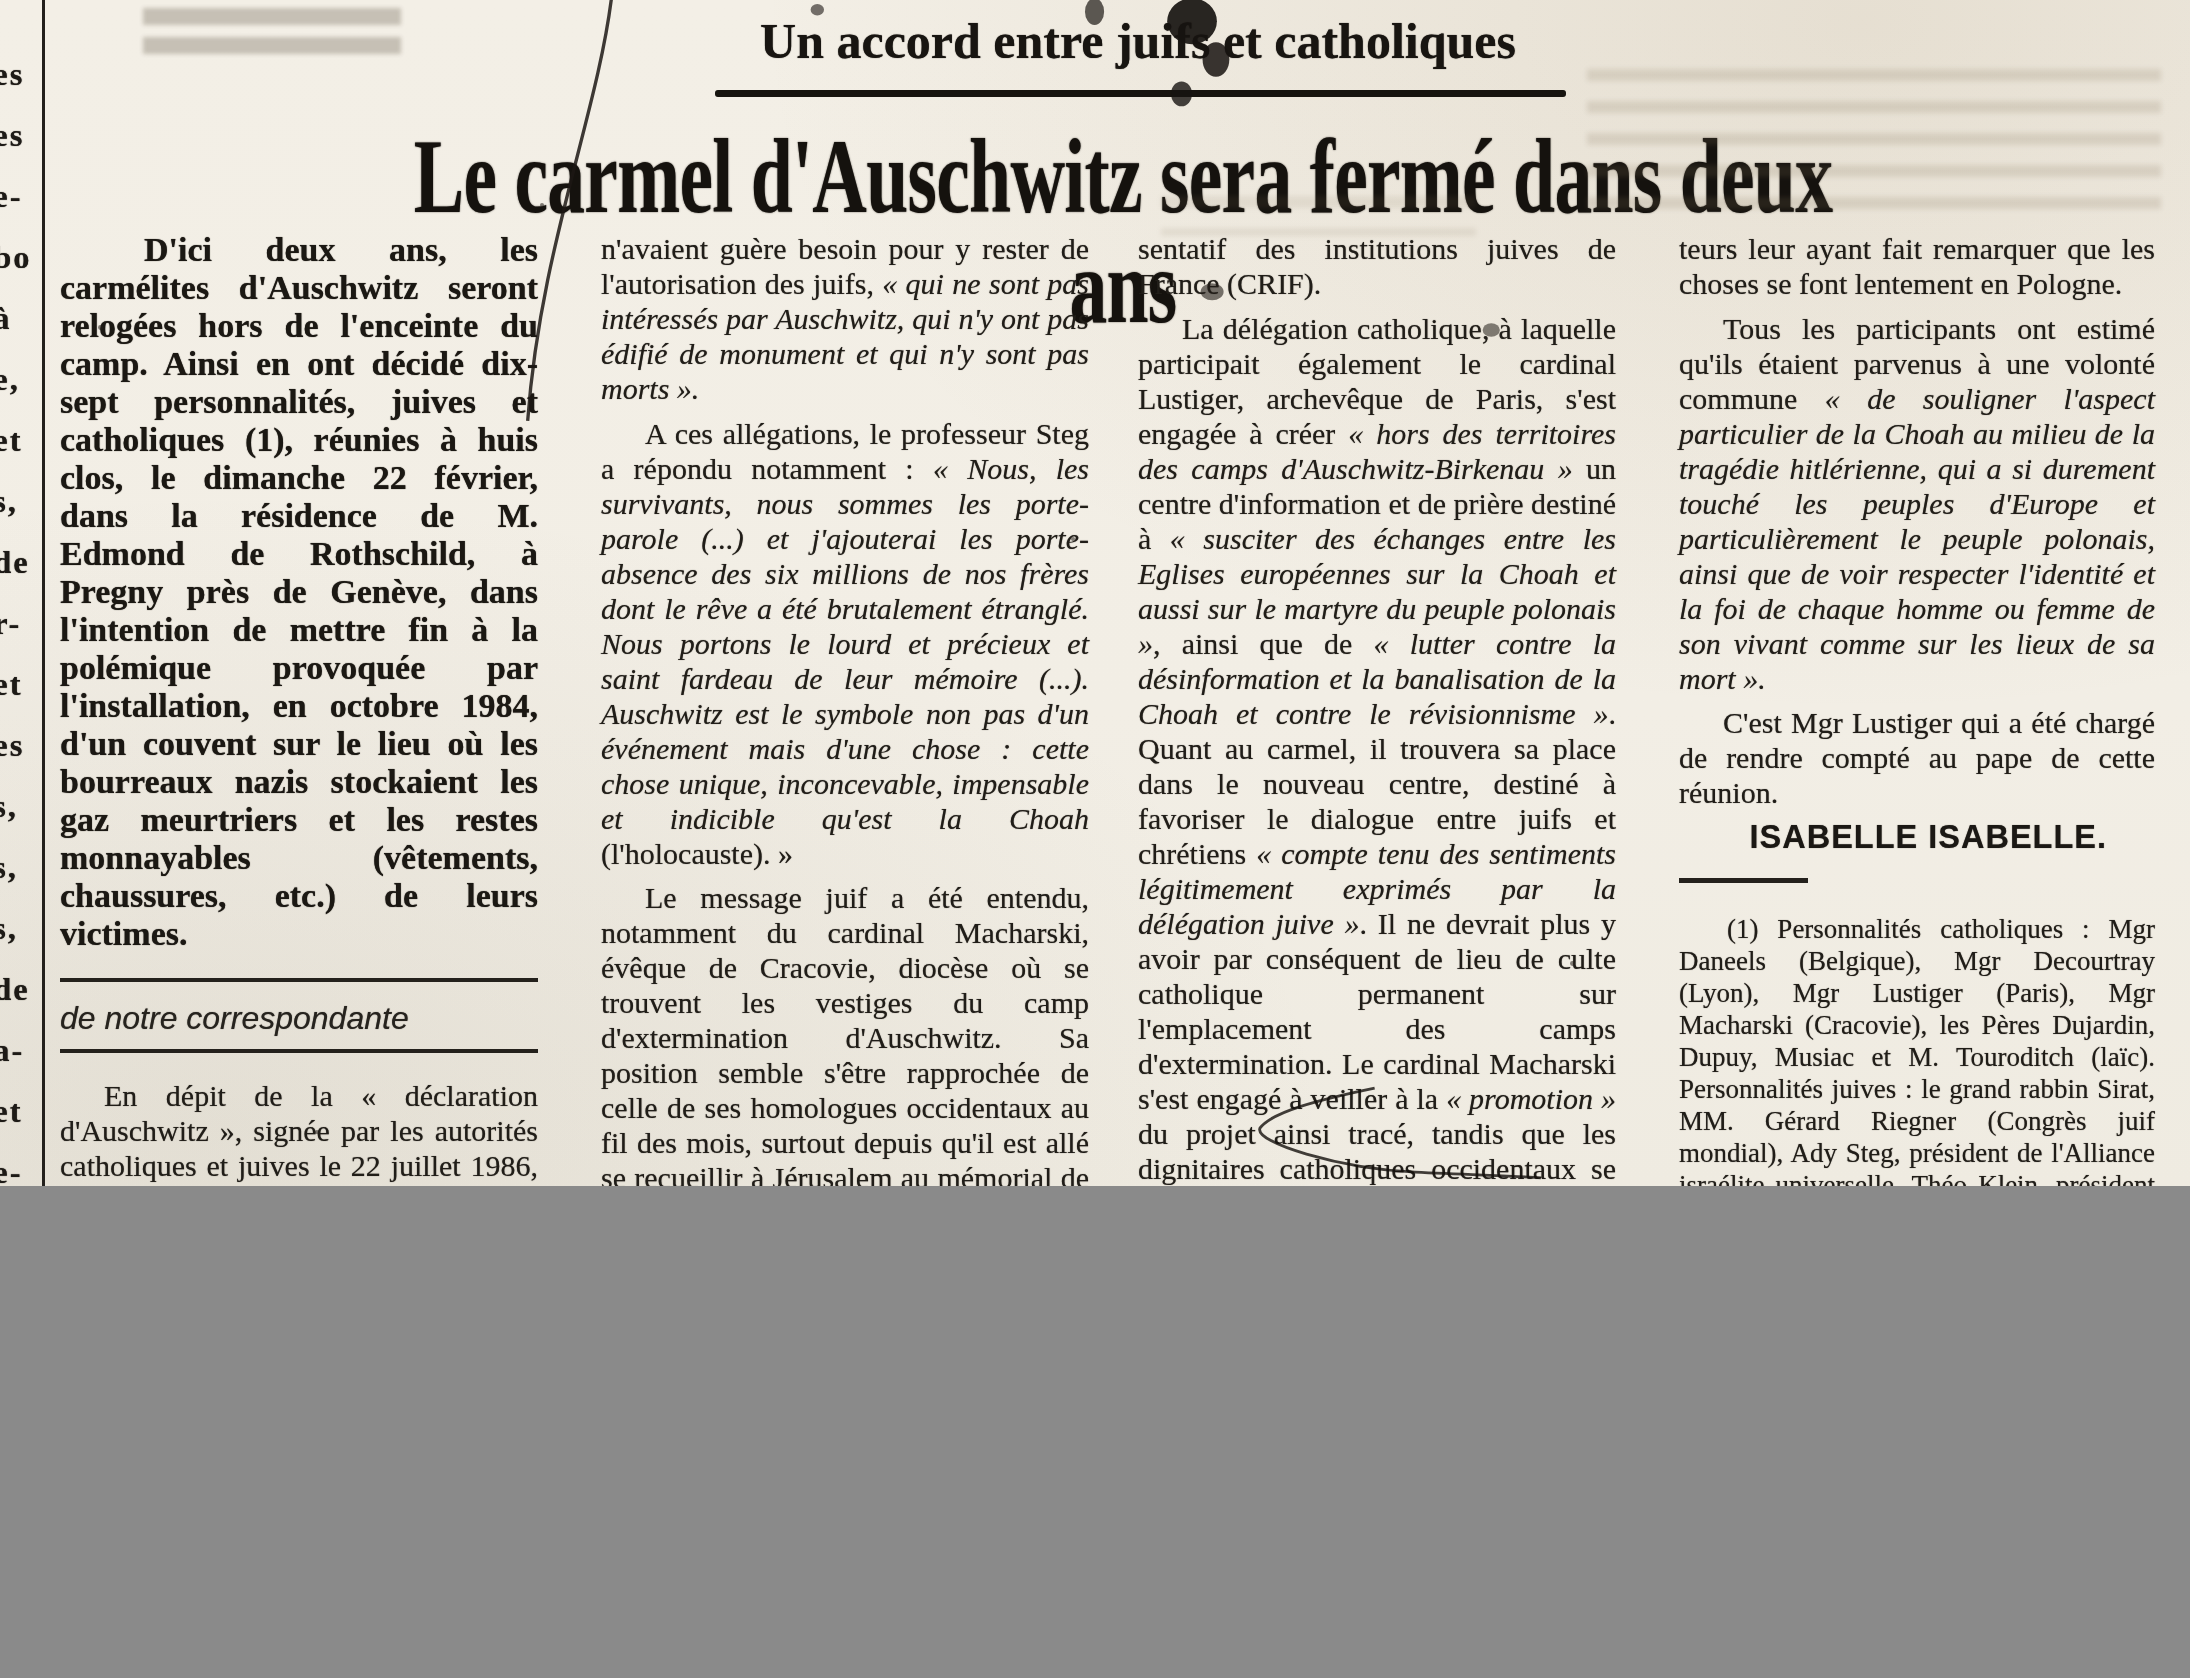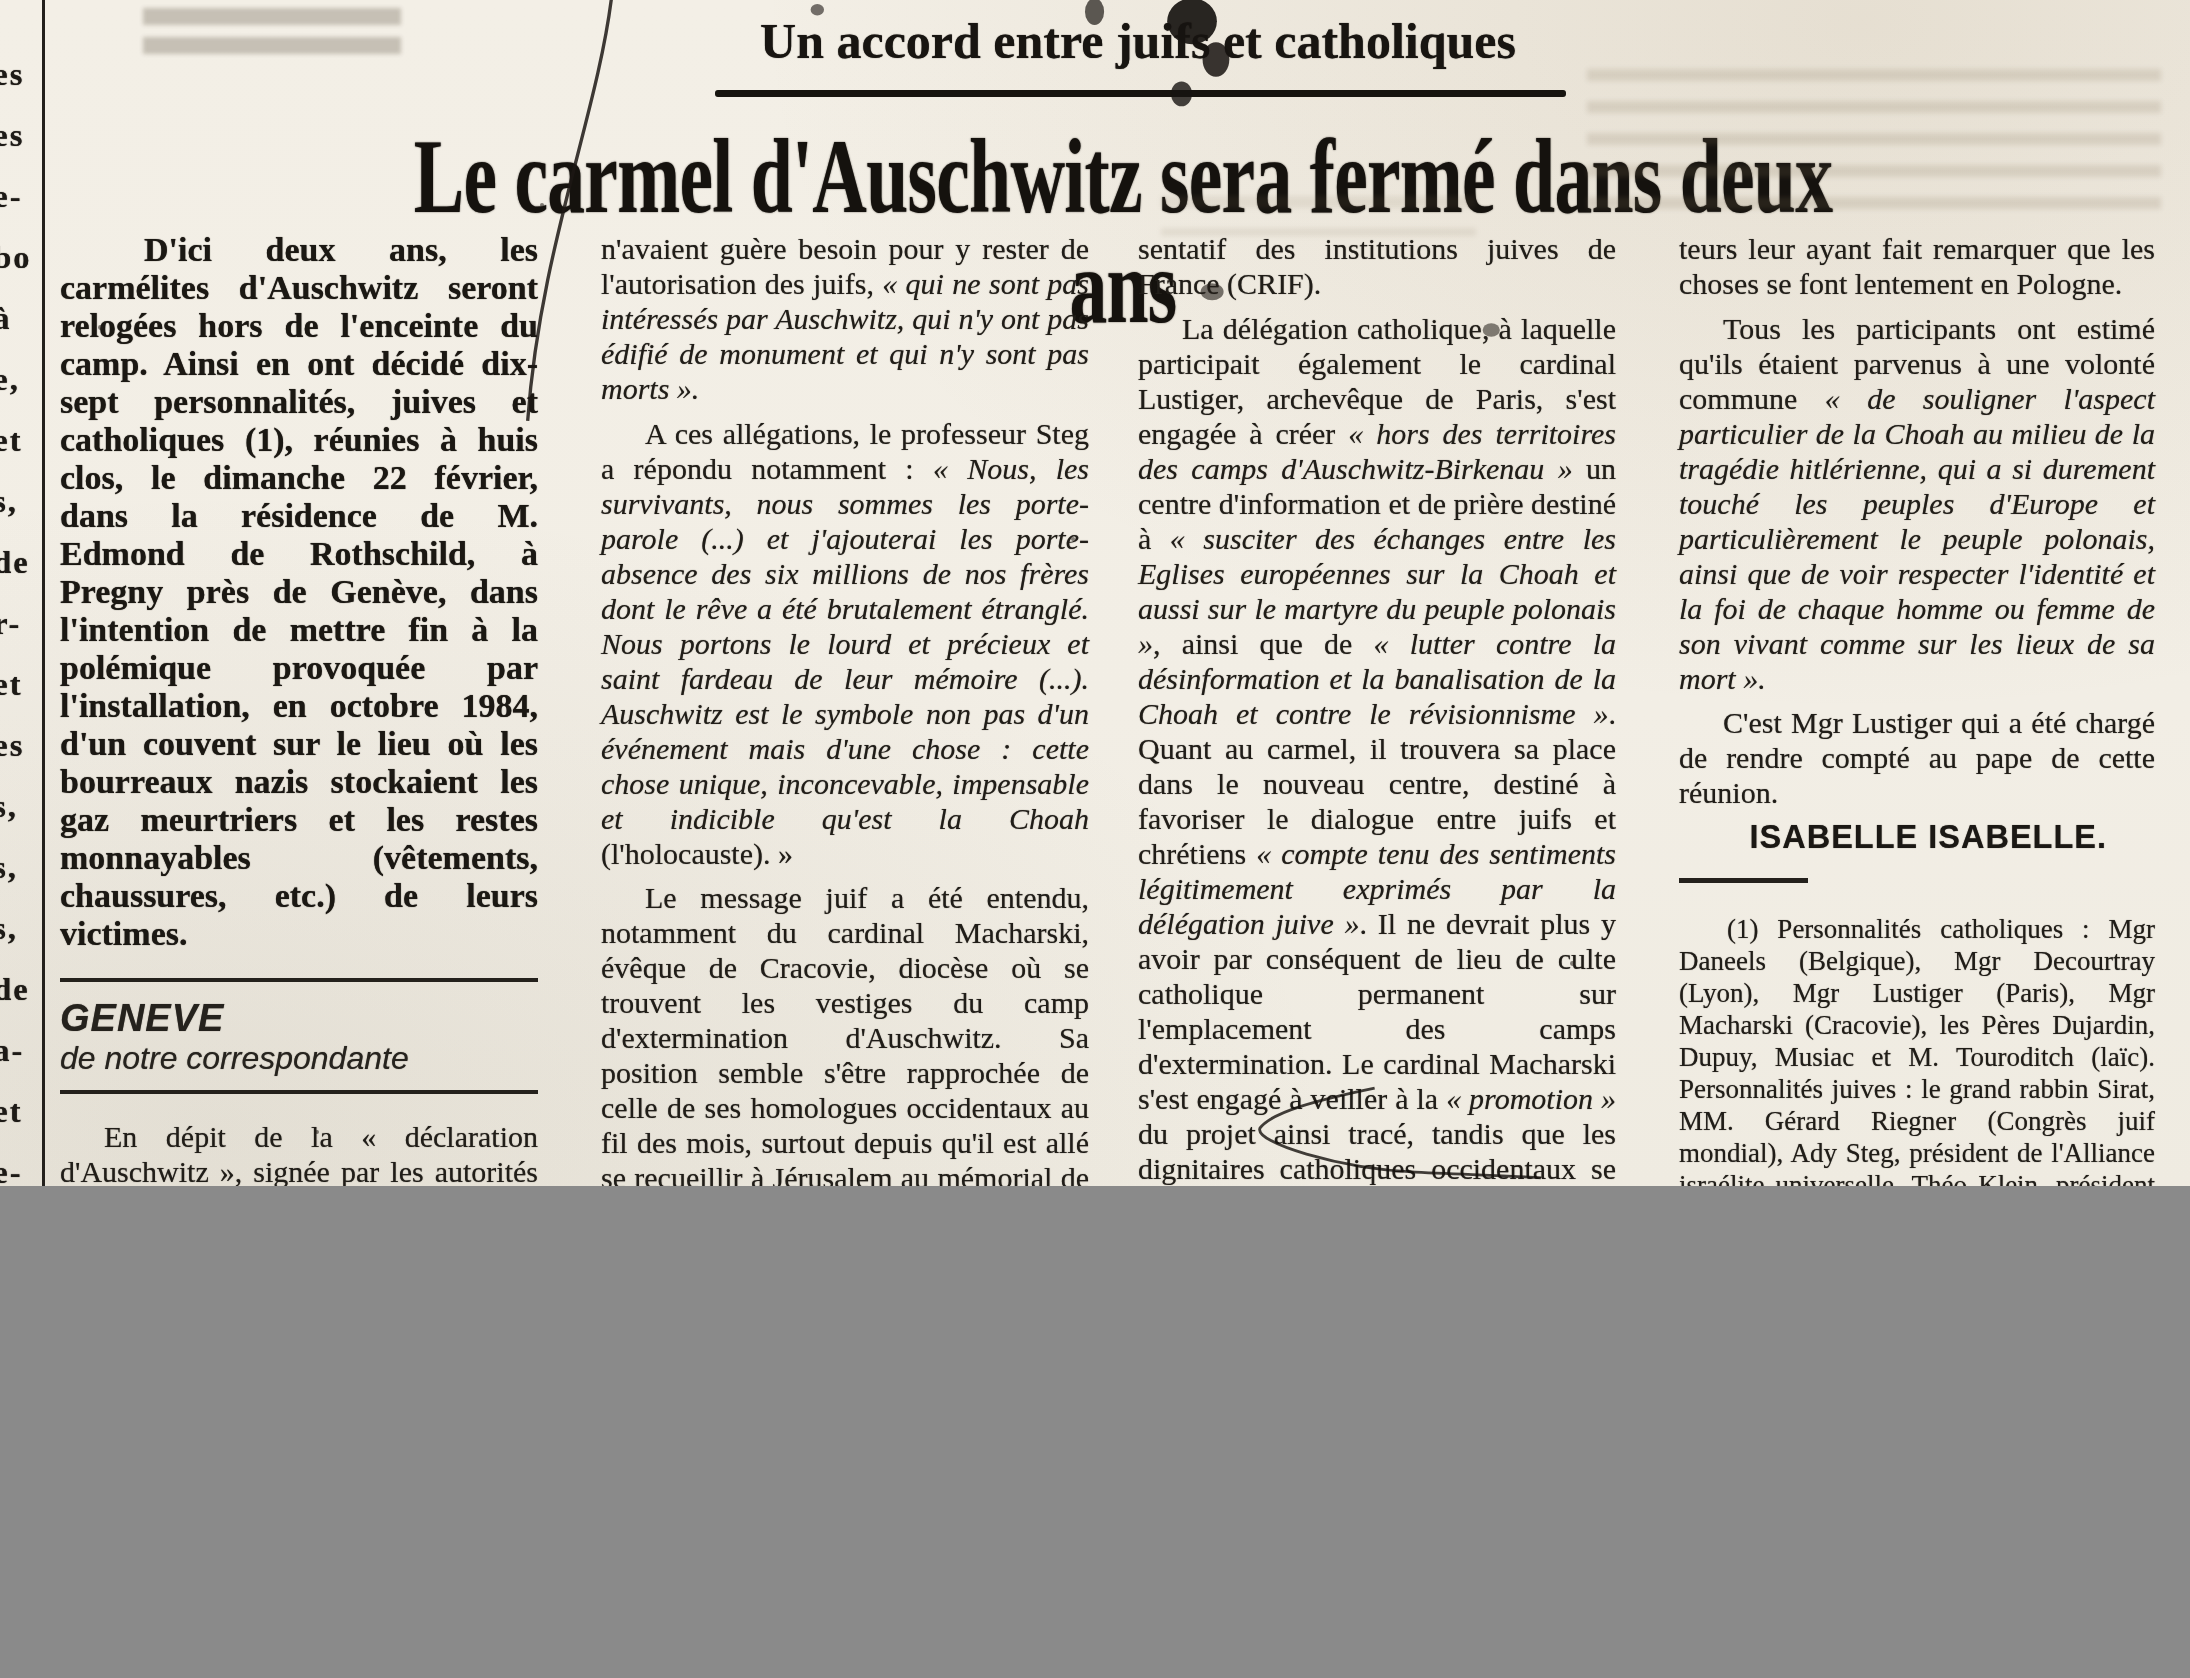--- a/index.html
+++ b/index.html
@@ -106,21 +106,20 @@
   <div id="vrule"></div>
 
   <div id="kicker">Un accord entre juifs et catholiques</div>
   <div id="kicker-rule"></div>
   <div id="headline">Le carmel d'Auschwitz sera fermé dans deux ans</div>
 
   <div id="col1" class="col">
     <p id="lead">D'ici deux ans, les carmélites d'Auschwitz seront relogées hors de l'enceinte du camp. Ainsi en ont décidé dix-sept personnalités, juives et catholiques (1), réunies à huis clos, le dimanche 22 février, dans la résidence de M. Edmond de Rothschild, à Pregny près de Genève, dans l'intention de mettre fin à la polémique provoquée par l'installation, en octobre 1984, d'un couvent sur le lieu où les bourreaux nazis stockaient les gaz meurtriers et les restes monnayables (vêtements, chaussures, etc.) de leurs victimes.</p>
     <div class="rule" id="rule-above-dateline"></div>
     <div id="dateline">
-      <div id="dateline-location">GENEVE</div>
       <div id="dateline-credit">de notre correspondante</div>
     </div>
     <div class="rule" id="rule-below-dateline"></div>
     <div id="col1-continued">
         <p class="para indent"><span>En dépit de la « déclaration d'Auschwitz », signée par les autorités catholiques et juives le 22 juillet 1986, à Genève, la rencontre de Pregny s'est ouverte dans l'inquiétude. Dans son allocution d'ouverture, le professeur Ady Steg, président de l'Alliance israélite universelle, a rappelé que la fondatrice de ce carmel avait affirmé que les carmélites ne quitteraient pas leur couvent actuel et qu'elles</span></p>
       </div>
   </div>
 
   <div id="col2" class="col">
       <p class="para"><span>n'avaient guère besoin pour y rester de l'autorisation des juifs, </span><span class="it">« qui ne sont pas intéressés par Auschwitz, qui n'y ont pas édifié de monument et qui n'y sont pas morts ».</span></p>

